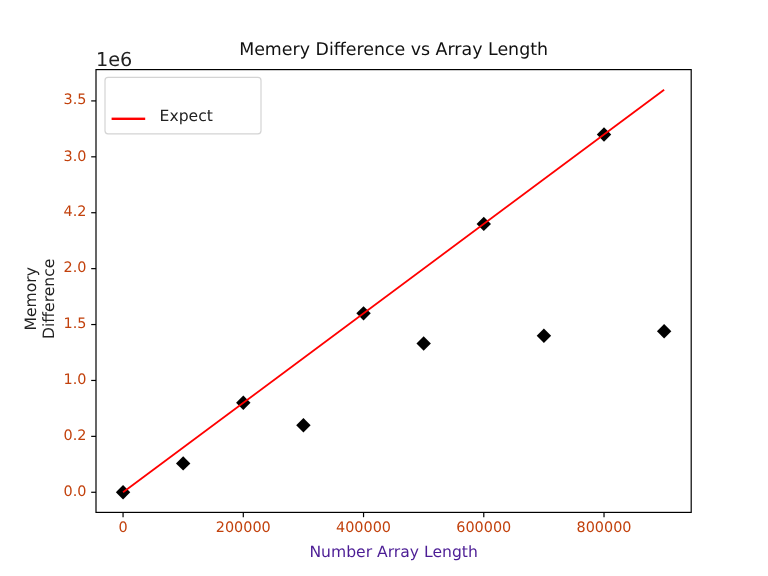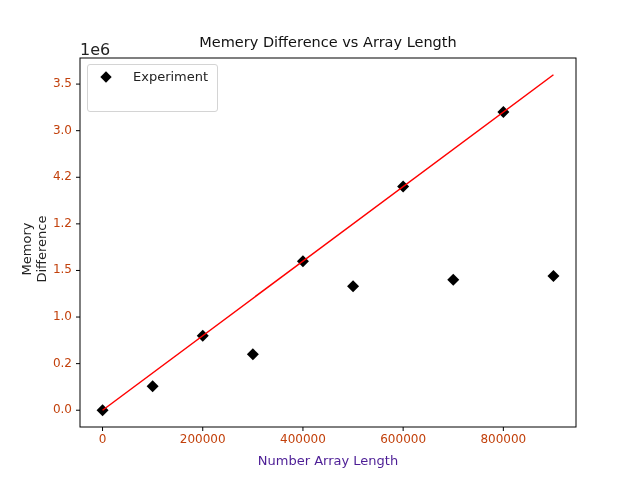--- a/index.html
+++ b/index.html
@@ -67,24 +67,24 @@
     <div class="tick xtick" style="left: 202.747px;">200000</div>
     <div class="tick xtick" style="left: 302.949px;">400000</div>
     <div class="tick xtick" style="left: 403.152px;">600000</div>
     <div class="tick xtick" style="left: 503.354px;">800000</div>
   </div>
 <div id="ytick-labels">
     <div class="tick ytick" style="top: 410.227px;">0.0</div>
     <div class="tick ytick" style="top: 363.636px;">0.2</div>
     <div class="tick ytick" style="top: 317.045px;">1.0</div>
     <div class="tick ytick" style="top: 270.455px;">1.5</div>
-    <div class="tick ytick" style="top: 223.864px;">1.2</div>
+    <div class="tick ytick" style="top: 223.864px;">2.0</div>
     <div class="tick ytick" style="top: 177.273px;">4.2</div>
     <div class="tick ytick" style="top: 130.682px;">3.0</div>
     <div class="tick ytick" style="top: 84.0909px;">3.5</div>
   </div>
 
 <div class="legend">
-  <div class="leg-row" style="top:4px;">
-    <span class="leg-marker"></span>
-    <span class="leg-text">Experiment</span>
+  <div class="leg-row" style="top:25px;">
+    <span class="leg-line"></span>
+    <span class="leg-text">Expect</span>
   </div>
 </div>
 
 </body></html>

